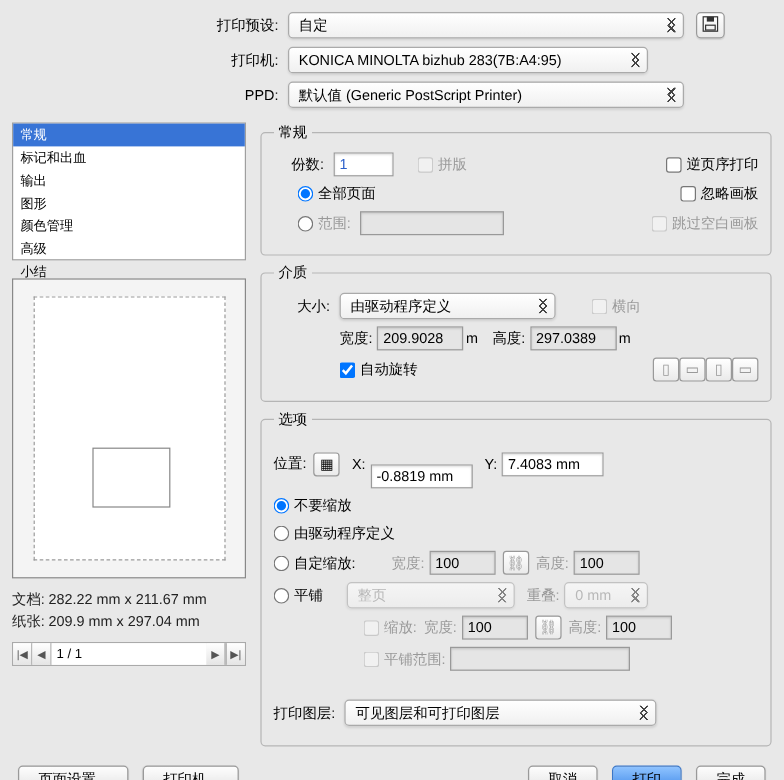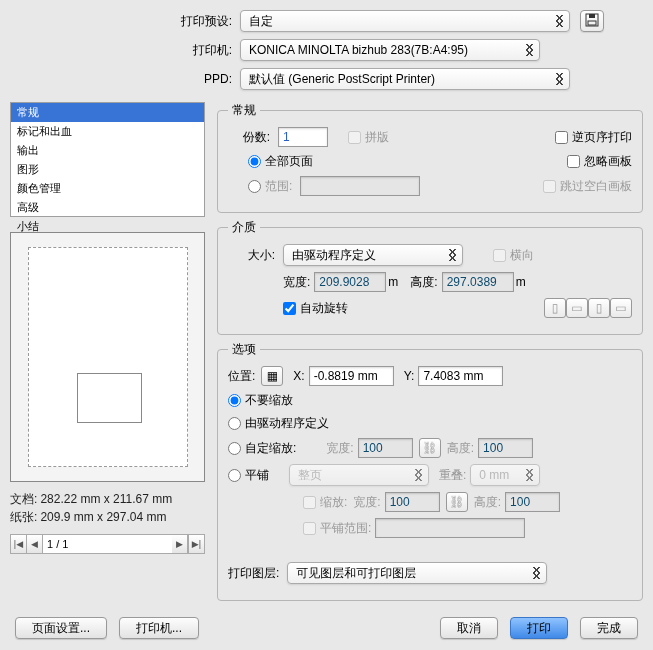--- a/index.html
+++ b/index.html
@@ -36,21 +36,21 @@
 
 .pager { display: flex; align-items: center; margin-top: 8px; border: 1px solid #aaa; background: #f5f5f5; height: 20px; }
 .pager-btn { width: 16px; height: 18px; border: none; background: linear-gradient(#fff,#e5e5e5); border-right: 1px solid #aaa; display: flex; align-items: center; justify-content: center; font-size: 9px; color: #555; }
 .pager-btn:last-child { border-right: none; border-left: 1px solid #aaa; }
 .pager-field { flex: 1; padding: 0 4px; font-size: 11px; background: #fff; height: 18px; display: flex; align-items: center; }
 
 fieldset { border: 1px solid #b5b5b5; border-radius: 4px; padding: 8px 10px 10px 10px; margin-bottom: 6px; background: transparent; }
 legend { font-size: 12px; padding: 0 4px; }
 
 .text-input { background: #fff; border: 1px solid #999; box-shadow: inset 0 1px 2px rgba(0,0,0,0.15); height: 20px; padding: 0 4px; }
-.text-input.readonly { background: #e5e5e5; color: #0c4a6e; }
+.text-input.readonly { background: #e5e5e5; color: #000000; }
 
 input[type=checkbox], input[type=radio] { margin-right: 4px; vertical-align: middle; }
 .disabled { color: #999; }
 
 .small-icon-btn { width: 22px; height: 20px; background: linear-gradient(#fff,#eaeaea); border: 1px solid #999; border-radius: 3px; display: inline-flex; align-items: center; justify-content: center; font-size: 10px; }
 
 .bottom-bar { display: flex; padding: 10px 15px; gap: 12px; }
 .push-btn { background: linear-gradient(#fdfdfd,#e3e3e3); border: 1px solid #999; border-radius: 4px; height: 22px; padding: 0 16px; box-shadow: 0 1px 1px rgba(0,0,0,0.15); }
 .push-btn.primary { background: linear-gradient(#8fc3ff,#3f89e8); color: #000; border-color: #3a77c9; }
 
@@ -199,21 +199,21 @@
       <legend>选项</legend>
       <div class="row">
         <span>位置:</span>
         <div style="width:6px"></div>
         <div class="small-icon-btn">
             <span>▦</span>
           </div>
         <div style="width:10px"></div>
         <span>X:</span>
         <div style="width:4px"></div>
-        <input class="text-input" style="width: 85px;" value="-0.8819 mm">
+        <input class="text-input" style="width: 85px; margin-top: 21px;" value="-0.8819 mm">
         <div style="width:10px"></div>
         <span>Y:</span>
         <div style="width:4px"></div>
         <input class="text-input" style="width: 85px;" value="7.4083 mm">
       </div>
       <div class="row">
           <label><input type="radio" name="sc" checked="" style=""><span>不要缩放</span></label>
         </div>
       <div class="row">
           <label><input type="radio" name="sc" style=""><span>由驱动程序定义</span></label>

